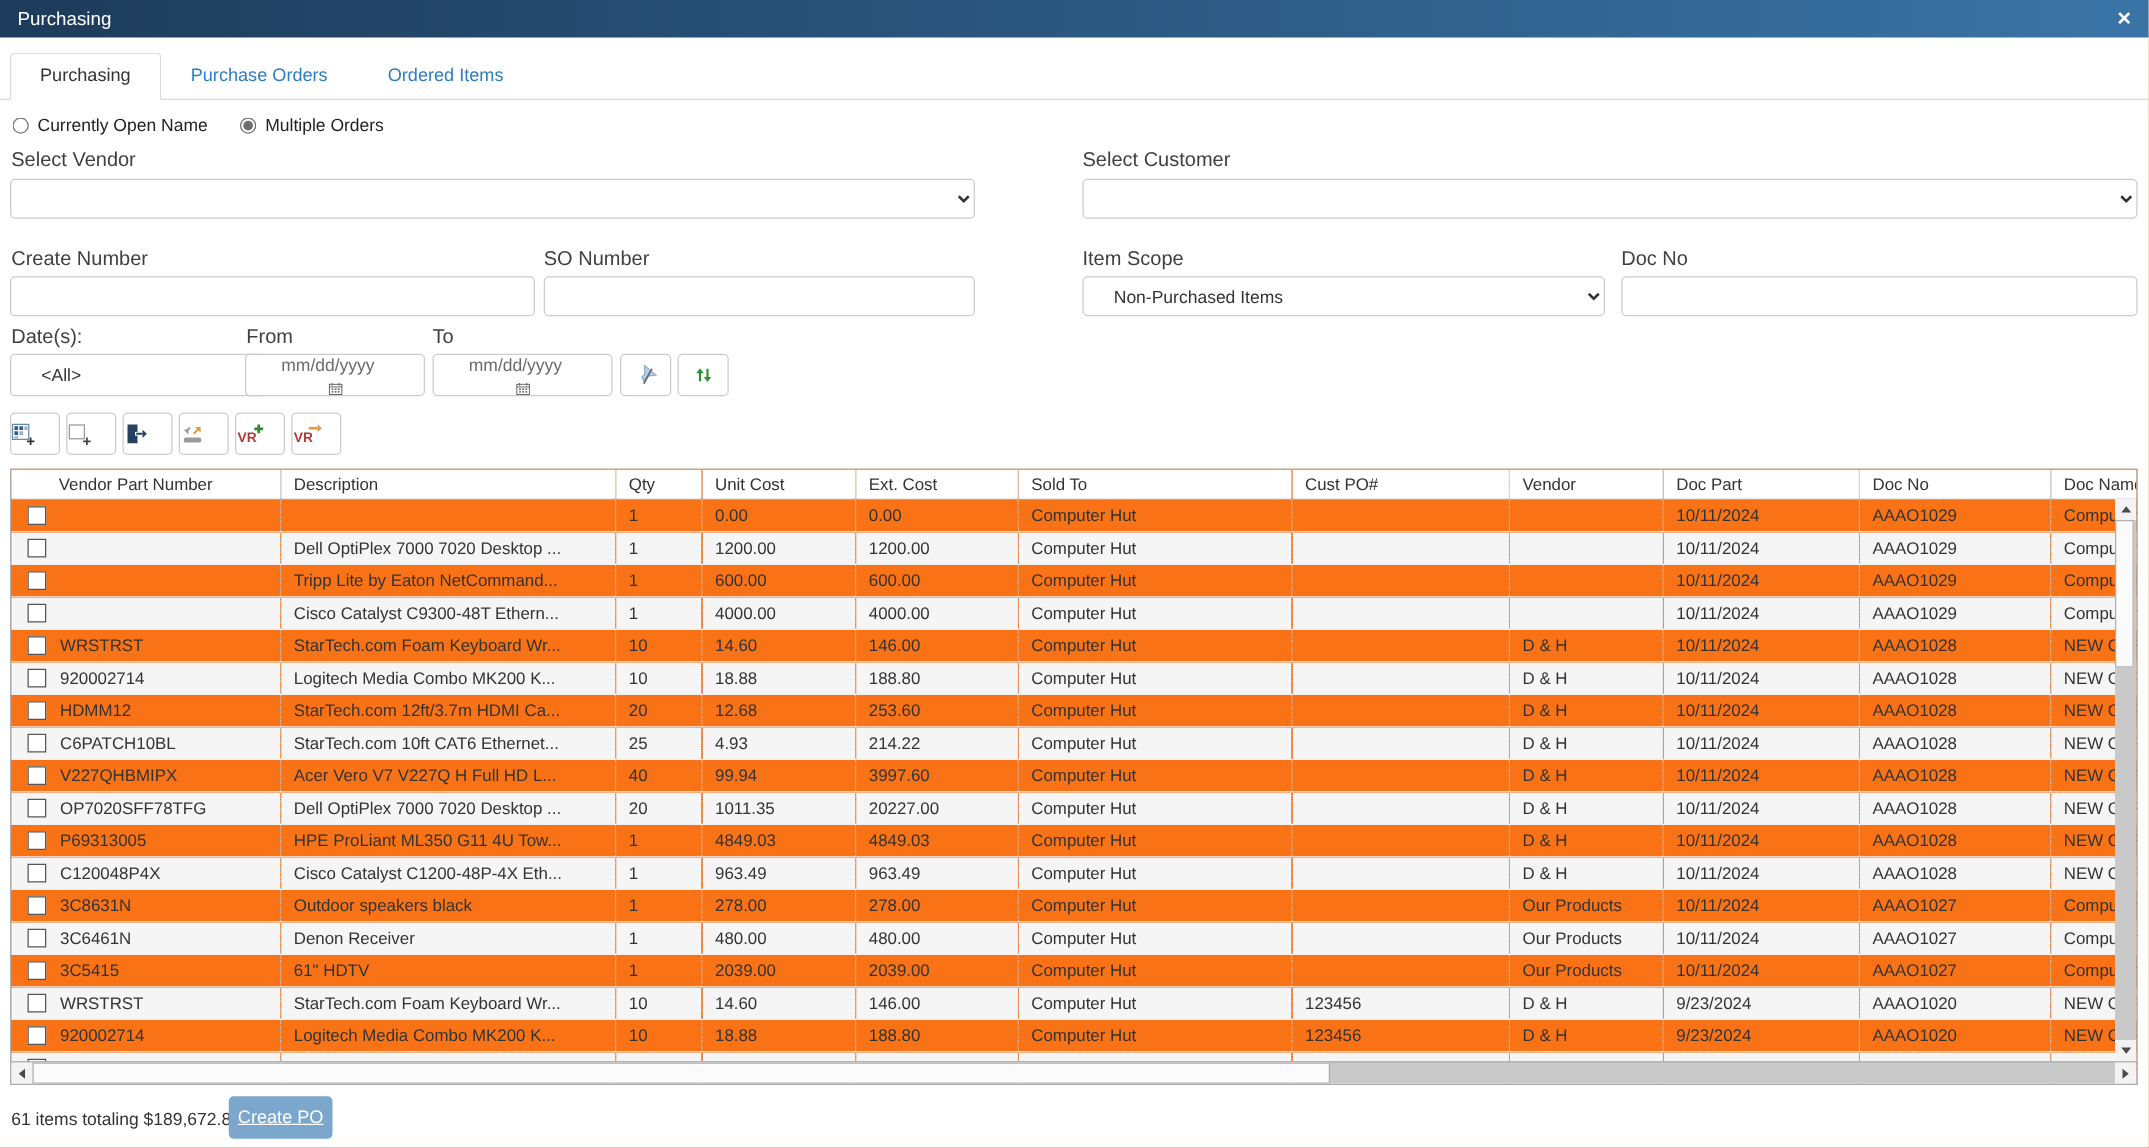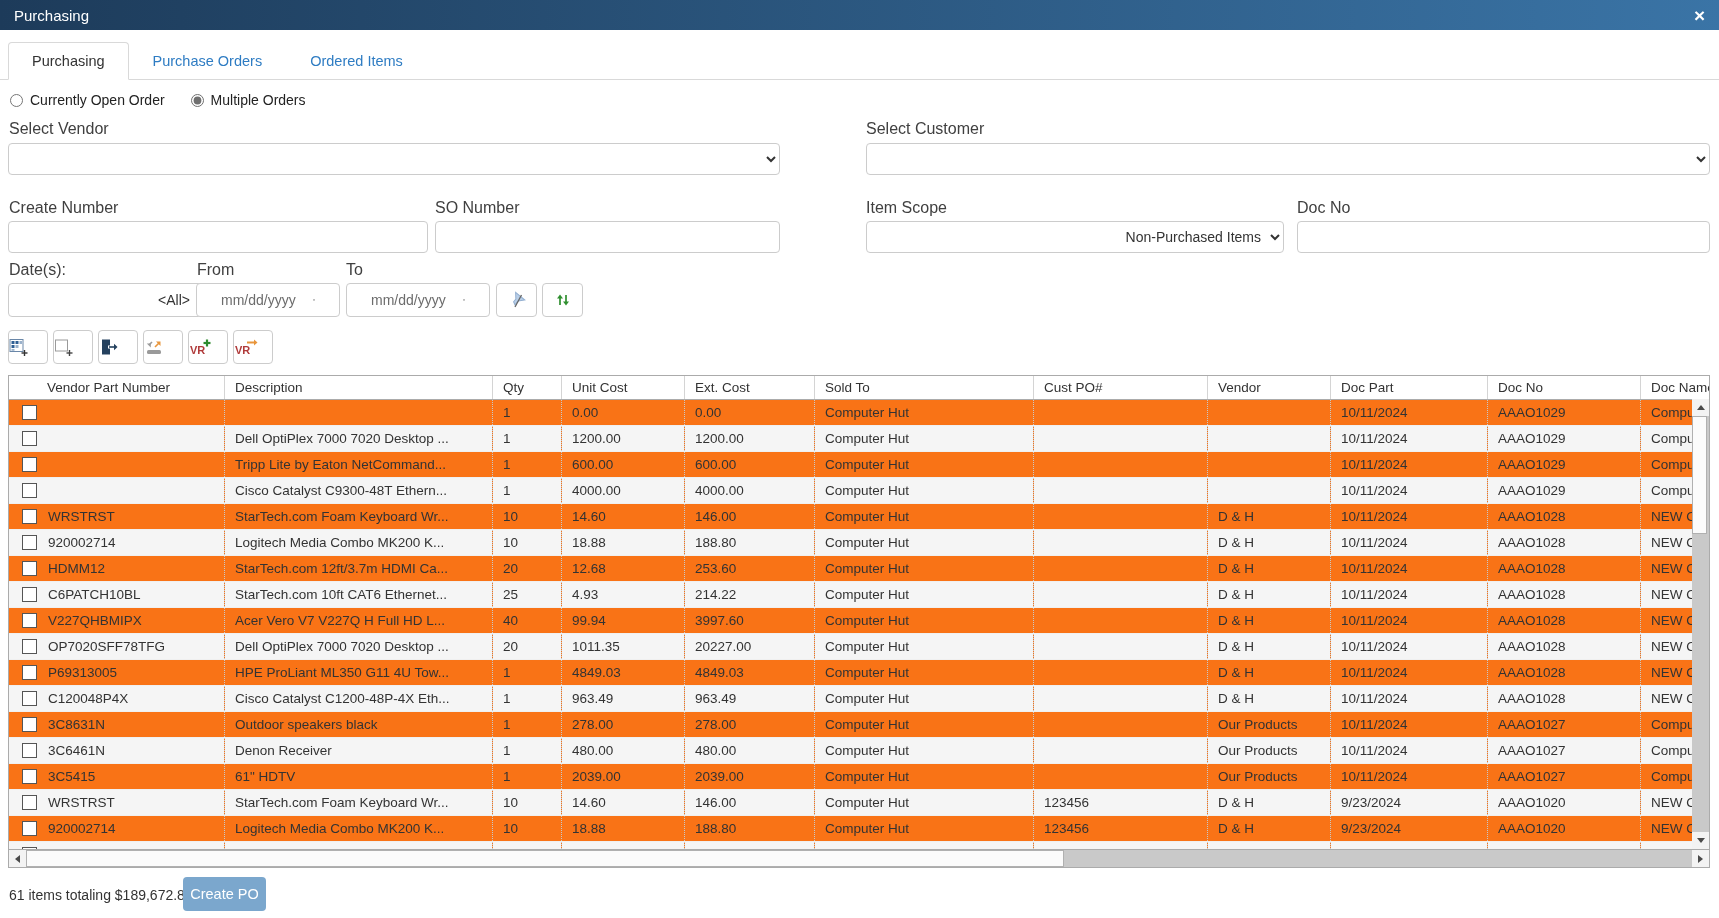--- a/index.html
+++ b/index.html
@@ -18,23 +18,23 @@
   .tab.active{background:#fff;color:#333;border:1px solid #d9d9d9;border-bottom:1px solid #fff;
        border-radius:4px 4px 0 0;}
   
   .radio-row{position:absolute;left:10px;top:92px;display:flex;align-items:center;gap:26px;font-size:14px;}
   .radio-item{display:flex;align-items:center;gap:7px;}
   .radio-item input{margin:0;accent-color:#6f6f6f;}
   
   .flabel{position:absolute;font-size:16px;color:#404040;white-space:nowrap;}
   .ctl{position:absolute;box-sizing:border-box;border:1px solid #ccc;border-radius:4px;background:#fff;
        font-family:"Liberation Sans",sans-serif;font-size:14px;color:#333;padding:0 8px;}
-  select.ctl{padding:0 6px;text-align:right;}
+  select.ctl{padding:0 20px;}
   .datewrap{position:absolute;box-sizing:border-box;border:1px solid #ccc;border-radius:4px;background:#fff;
-       display:flex;align-items:center;padding:0 24px;gap:6px;}
+       display:flex;align-items:center;padding:0 24px;gap:6px;flex-direction:column;}
   .datewrap input{border:none;outline:none;width:86px;font-family:"Liberation Sans",sans-serif;
        font-size:14px;color:#555;padding:0;background:transparent;}
   .datewrap input::placeholder{color:#6c6c6c;opacity:1;}
   .iconbtn{position:absolute;box-sizing:border-box;width:41px;height:34px;border:1px solid #ccc;
        border-radius:4px;background:#fff;display:flex;align-items:center;justify-content:center;cursor:pointer;}
   
   .toolbar{position:absolute;left:8px;top:330px;display:flex;gap:5px;}
   .tbtn{box-sizing:border-box;width:40px;height:34px;border:1px solid #ccc;border-radius:4px;background:#fff;
        display:flex;align-items:center;justify-content:flex-start;cursor:pointer;}
   
@@ -65,41 +65,41 @@
        border:1px solid #b0b0b0;box-sizing:border-box;}
   .tri{width:0;height:0;}
   .tri.up{border-left:4px solid transparent;border-right:4px solid transparent;border-bottom:5px solid #4a4a4a;}
   .tri.down{border-left:4px solid transparent;border-right:4px solid transparent;border-top:5px solid #4a4a4a;}
   .tri.left{border-top:4px solid transparent;border-bottom:4px solid transparent;border-right:5px solid #4a4a4a;}
   .tri.right{border-top:4px solid transparent;border-bottom:4px solid transparent;border-left:5px solid #4a4a4a;}
   
   .footer-summary{position:absolute;left:9px;top:887px;font-size:14px;color:#333;}
   .create-po{position:absolute;left:183px;top:877px;width:83px;height:34px;border-radius:4px;
        background:var(--create-po,#7ba7cd);color:#fff;font-size:14.5px;display:flex;align-items:center;
-       justify-content:center;cursor:pointer;}
+       justify-content:center;cursor:pointer;text-decoration:underline;}
 </style>
 </head>
 <body>
 
 <div class="titlebar">
   <span>Purchasing</span>
   <span class="close">×</span>
 </div>
 
 <div class="tabline"></div>
 <div class="tabs">
   <div class="tab active">Purchasing</div>
   <div class="tab">Purchase Orders</div>
   <div class="tab">Ordered Items</div>
 </div>
 
 <div class="radio-row">
   <label class="radio-item">
     <input type="radio" name="ordermode" style="">
-    <span>Currently Open Order</span>
+    <span>Currently Open Name</span>
   </label>
   <label class="radio-item">
     <input type="radio" name="ordermode" checked="" style="">
     <span>Multiple Orders</span>
   </label>
 </div>
 
 <div class="flabel" style="left:9px;top:120px;">Select Vendor</div>
 <div class="flabel" style="left:866px;top:120px;">Select Customer</div>
 <select class="ctl" style="left:8px;top:143px;width:772px;height:32px;"></select>

